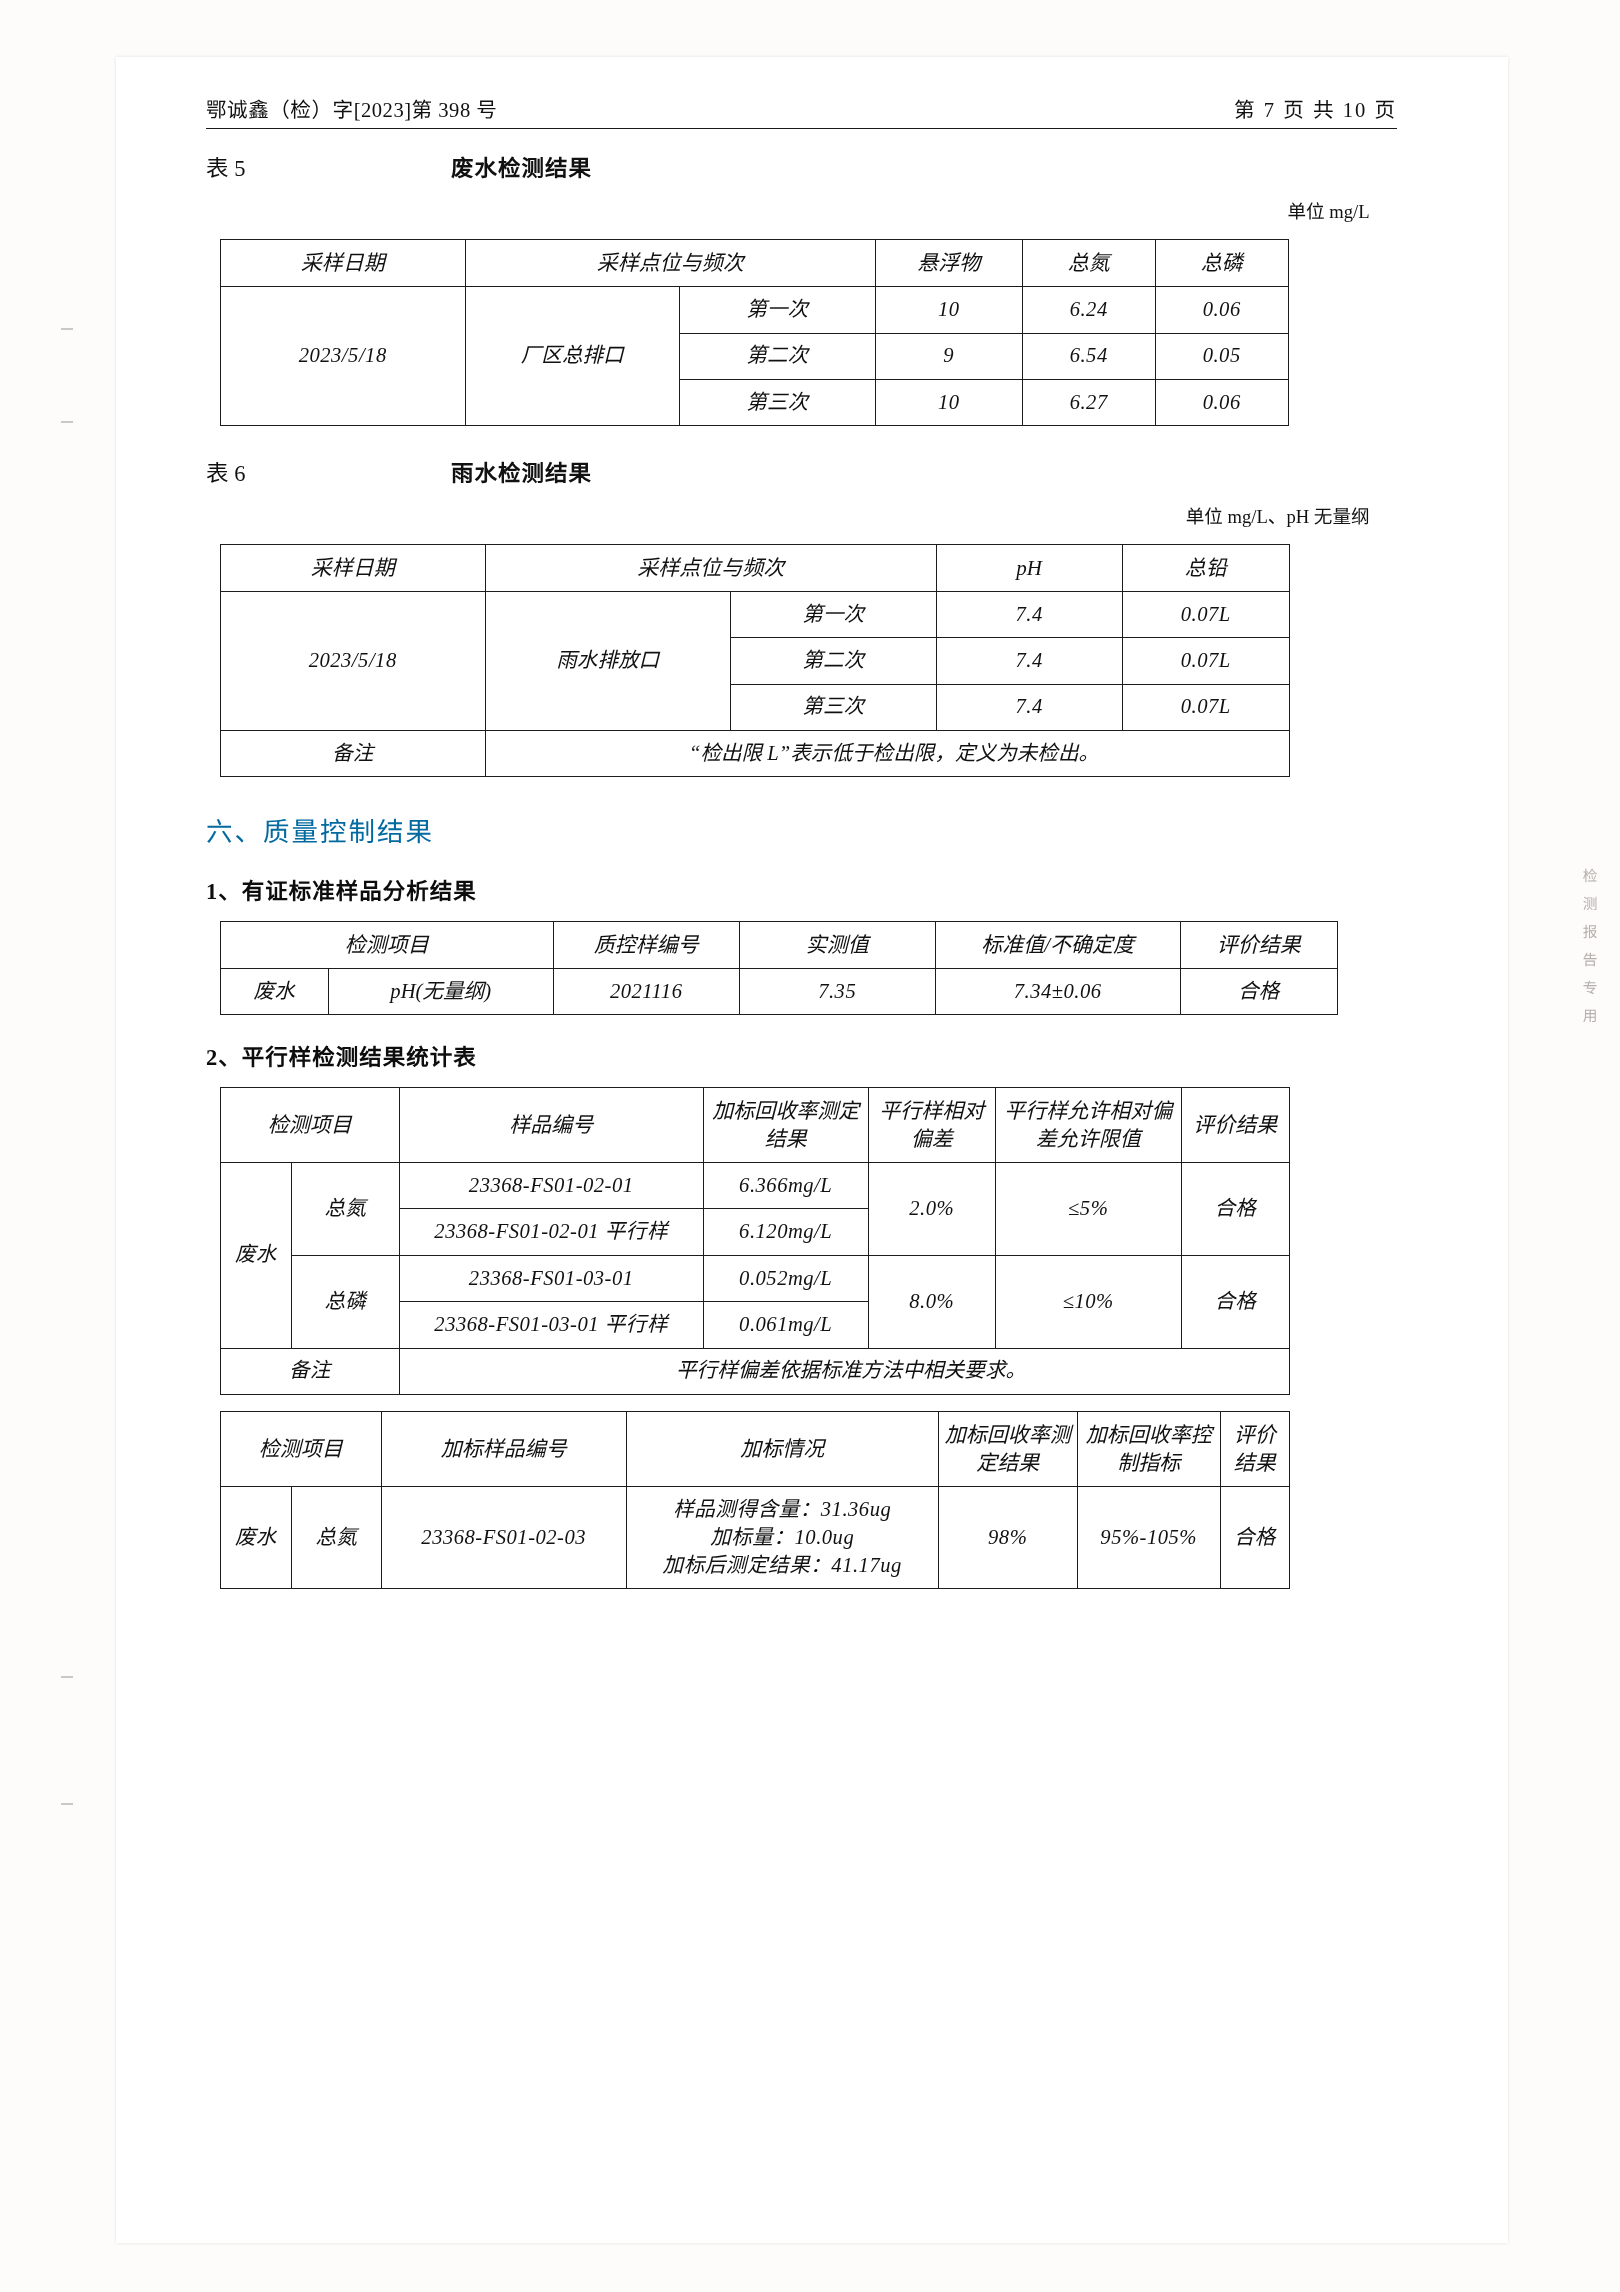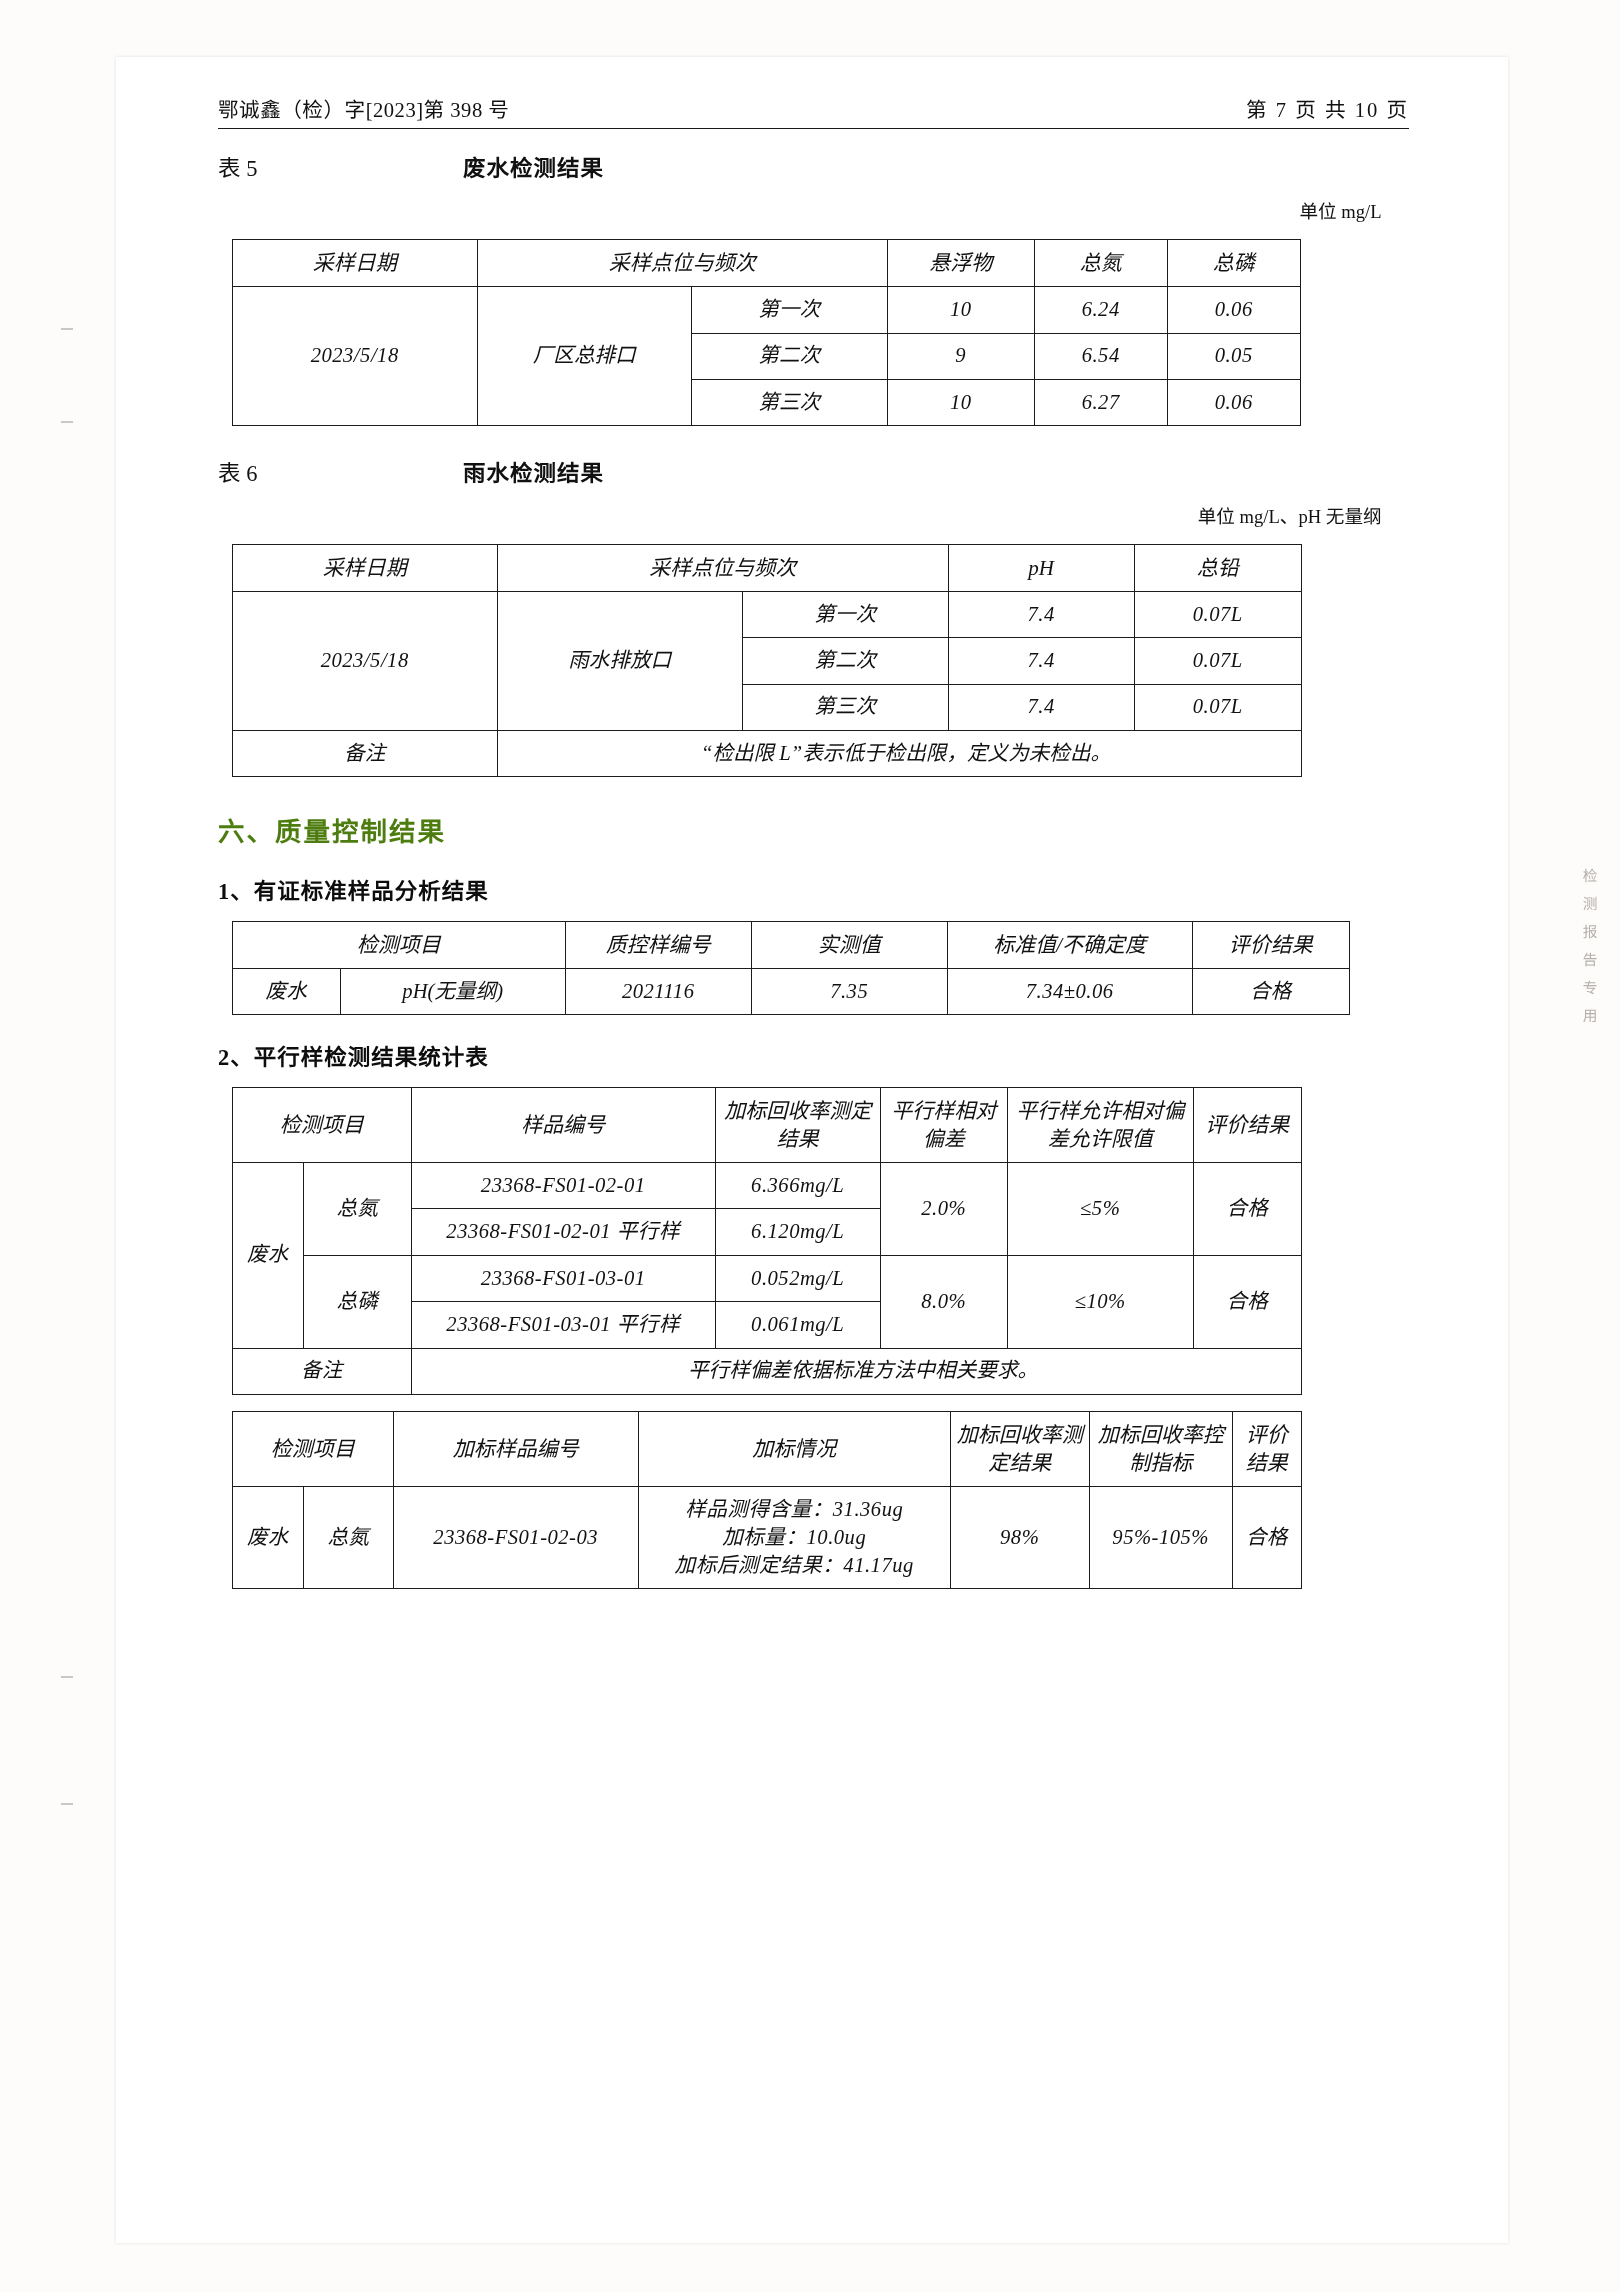--- a/index.html
+++ b/index.html
@@ -23,21 +23,21 @@
     position: absolute;
     left: 116px;
     top: 57px;
     width: 1392px;
     height: 2186px;
     background: #ffffff;
     box-shadow: 0 0 2.9px rgba(0,0,0,0.12);
   }
   .content {
     position: absolute;
-    left: 218px;
+    left: 206px;
     top: 93px;
     width: 1191px;
   }
   
   .doc-header {
     display: flex;
     justify-content: space-between;
     align-items: flex-end;
     border-bottom: 1.6px solid #1a1a1a;
     padding-bottom: 4.9px;
@@ -78,24 +78,24 @@
     color: #111;
     padding: 8.8px 3.9px;
     line-height: 1.35;
   }
   table.data th {
     font-size: 21px;
   }
   .num { font-family: "Liberation Serif", serif; letter-spacing: 0.5px; }
   h2.section {
     font-size: 26.5px;
-    font-weight: bold;
+    font-weight: normal;
     margin: 33px 0 5.9px 0;
     letter-spacing: 2px;
-    color: #4d7c0f;
+    color: #0369a1;
   }
   h3.subsection {
     font-size: 22.5px;
     font-weight: bold;
     margin: 23.5px 0 7.8px 0;
     letter-spacing: 1px;
     color: #0d0d0d;
   }
   .note-cell {
     text-align: right;

